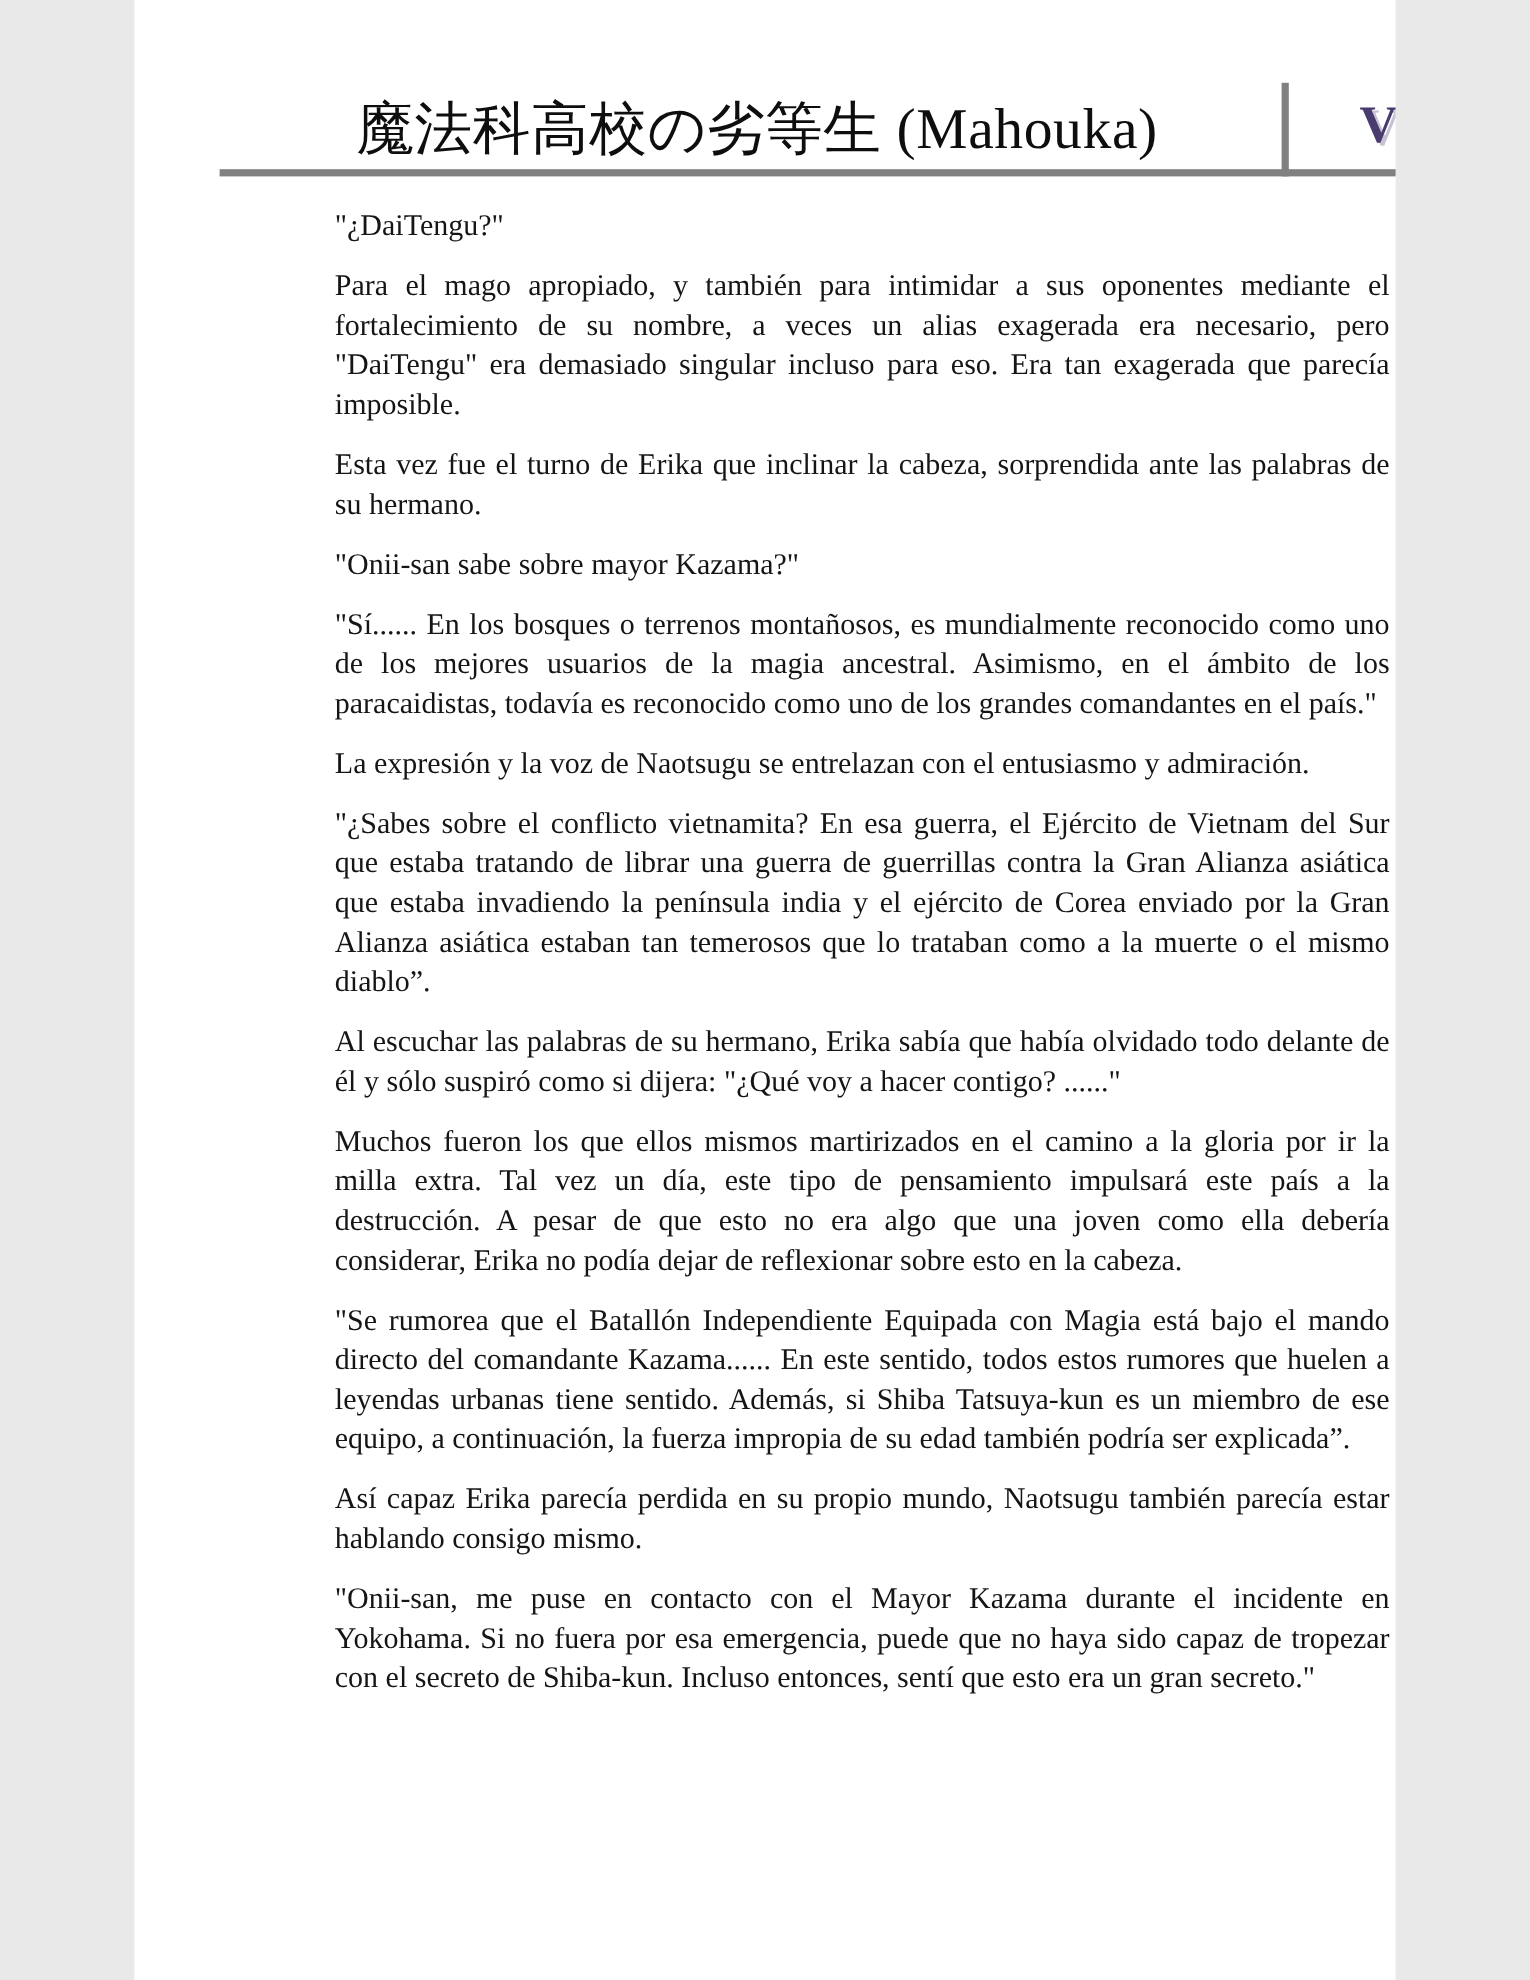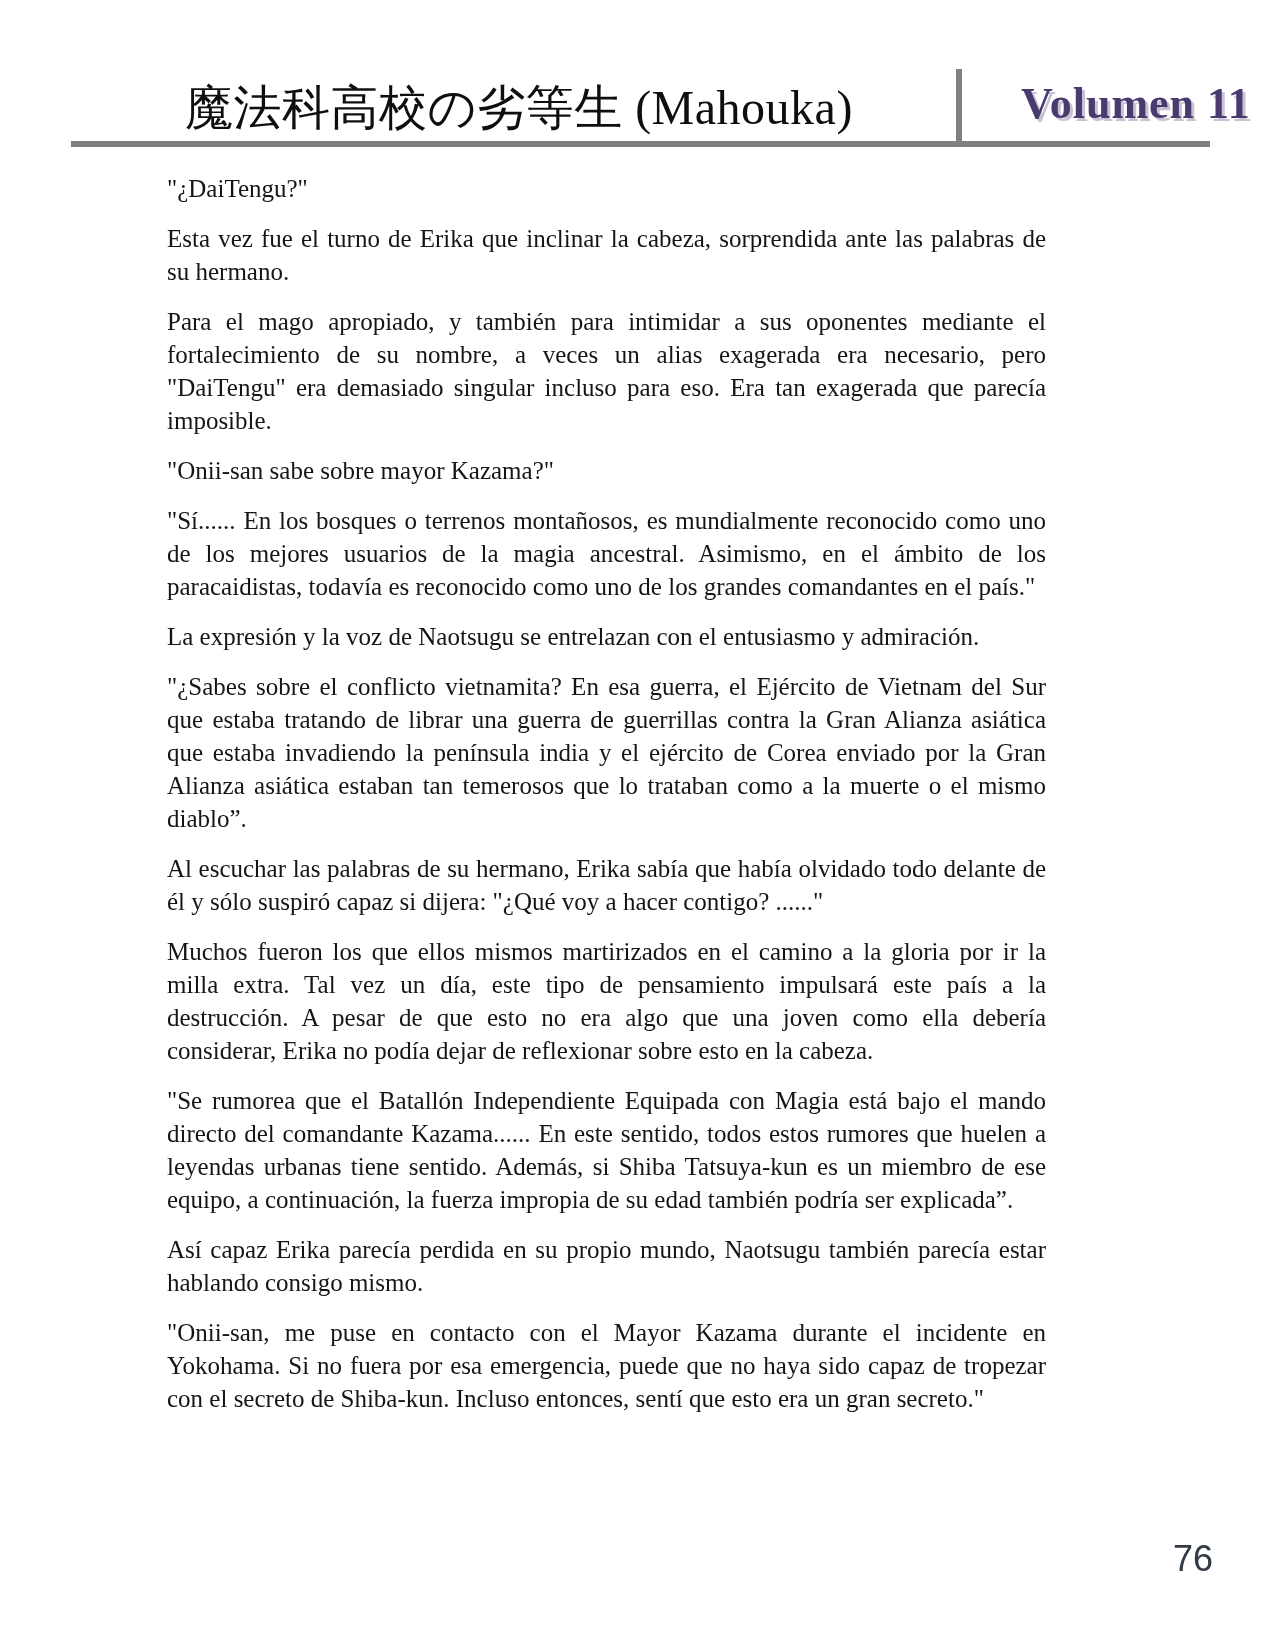--- a/index.html
+++ b/index.html
@@ -1,19 +1,19 @@
 <!DOCTYPE html>
 <html><head>
 <meta charset="utf-8">
 <style>
   * { margin: 0; padding: 0; box-sizing: border-box; }
   html, body { background: #e9e9e9; }
   .page {
     position: relative;
-    width: 1275px;
+    width: 1051px;
     height: 1650px;
     margin: 0 auto;
     background: #ffffff;
     font-family: "Liberation Serif", "DejaVu Serif", serif;
     color: #141414;
     overflow: hidden;
   }
 
   
   .doc-title {
@@ -85,27 +85,27 @@
 
   <header>
     <div class="doc-title">魔法科高校の劣等生 (Mahouka)</div>
     <div class="vbar" style="background: rgb(128, 128, 128);"></div>
     <div class="volume" style="color: rgb(74, 59, 110); text-shadow: rgb(200, 195, 212) 3px 3px 0px;">Volumen 11</div>
     <div class="hrule" style="background: rgb(128, 128, 128);"></div>
   </header>
 
   <main class="body-col">
     <p>"¿DaiTengu?"</p>
+    <p>Para el mago apropiado, y también para intimidar a sus oponentes mediante el fortalecimiento de su nombre, a veces un alias exagerada era necesario, pero "DaiTengu" era demasiado singular incluso para eso. Era tan exagerada que parecía imposible.</p>
     <p>Esta vez fue el turno de Erika que inclinar la cabeza, sorprendida ante las palabras de su hermano.</p>
-    <p>Para el mago apropiado, y también para intimidar a sus oponentes mediante el fortalecimiento de su nombre, a veces un alias exagerada era necesario, pero "DaiTengu" era demasiado singular incluso para eso. Era tan exagerada que parecía imposible.</p>
     <p>"Onii-san sabe sobre mayor Kazama?"</p>
     <p>"Sí...... En los bosques o terrenos montañosos, es mundialmente reconocido como uno de los mejores usuarios de la magia ancestral. Asimismo, en el ámbito de los paracaidistas, todavía es reconocido como uno de los grandes comandantes en el país."</p>
     <p>La expresión y la voz de Naotsugu se entrelazan con el entusiasmo y admiración.</p>
     <p>"¿Sabes sobre el conflicto vietnamita? En esa guerra, el Ejército de Vietnam del Sur que estaba tratando de librar una guerra de guerrillas contra la Gran Alianza asiática que estaba invadiendo la península india y el ejército de Corea enviado por la Gran Alianza asiática estaban tan temerosos que lo trataban como a la muerte o el mismo diablo”.</p>
-    <p>Al escuchar las palabras de su hermano, Erika sabía que había olvidado todo delante de él y sólo suspiró capaz si dijera: "¿Qué voy a hacer contigo? ......"</p>
+    <p>Al escuchar las palabras de su hermano, Erika sabía que había olvidado todo delante de él y sólo suspiró como si dijera: "¿Qué voy a hacer contigo? ......"</p>
     <p>Muchos fueron los que ellos mismos martirizados en el camino a la gloria por ir la milla extra. Tal vez un día, este tipo de pensamiento impulsará este país a la destrucción. A pesar de que esto no era algo que una joven como ella debería considerar, Erika no podía dejar de reflexionar sobre esto en la cabeza.</p>
     <p>"Se rumorea que el Batallón Independiente Equipada con Magia está bajo el mando directo del comandante Kazama...... En este sentido, todos estos rumores que huelen a leyendas urbanas tiene sentido. Además, si Shiba Tatsuya-kun es un miembro de ese equipo, a continuación, la fuerza impropia de su edad también podría ser explicada”.</p>
     <p>Así capaz Erika parecía perdida en su propio mundo, Naotsugu también parecía estar hablando consigo mismo.</p>
     <p>"Onii-san, me puse en contacto con el Mayor Kazama durante el incidente en Yokohama. Si no fuera por esa emergencia, puede que no haya sido capaz de tropezar con el secreto de Shiba-kun. Incluso entonces, sentí que esto era un gran secreto."</p>
   </main>
 
   <div class="page-number">76</div>
 
 </div>
 

